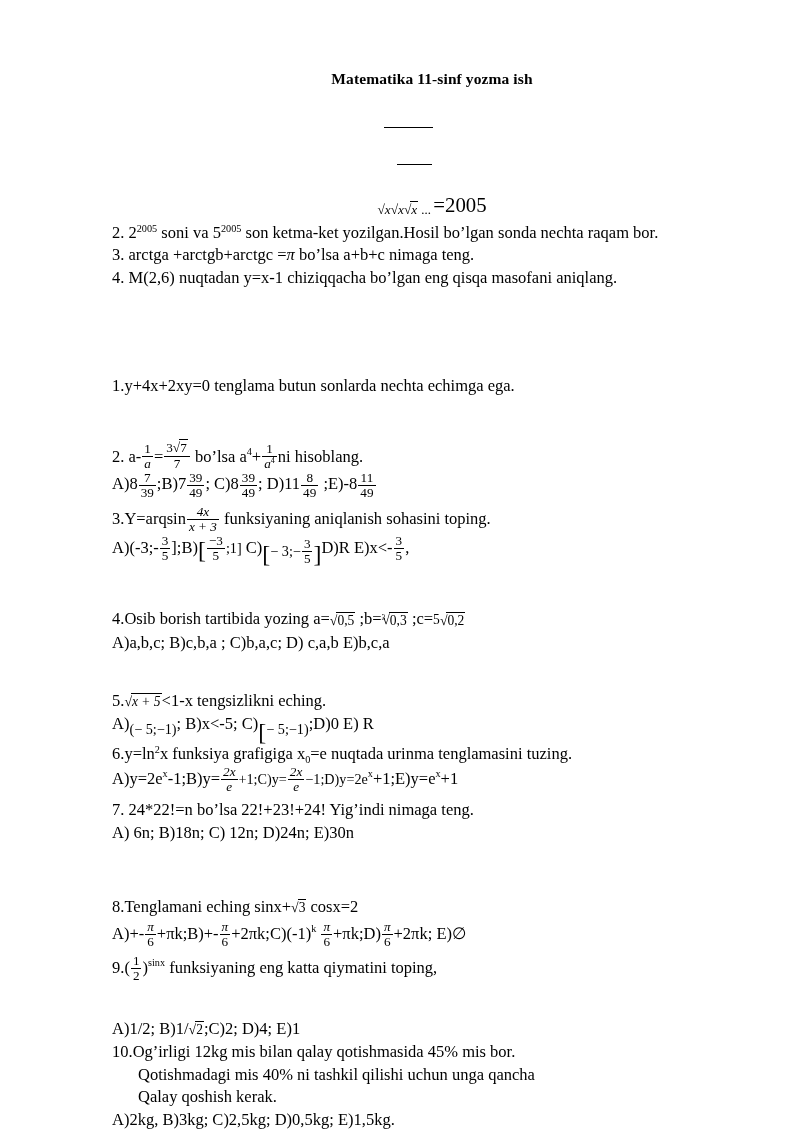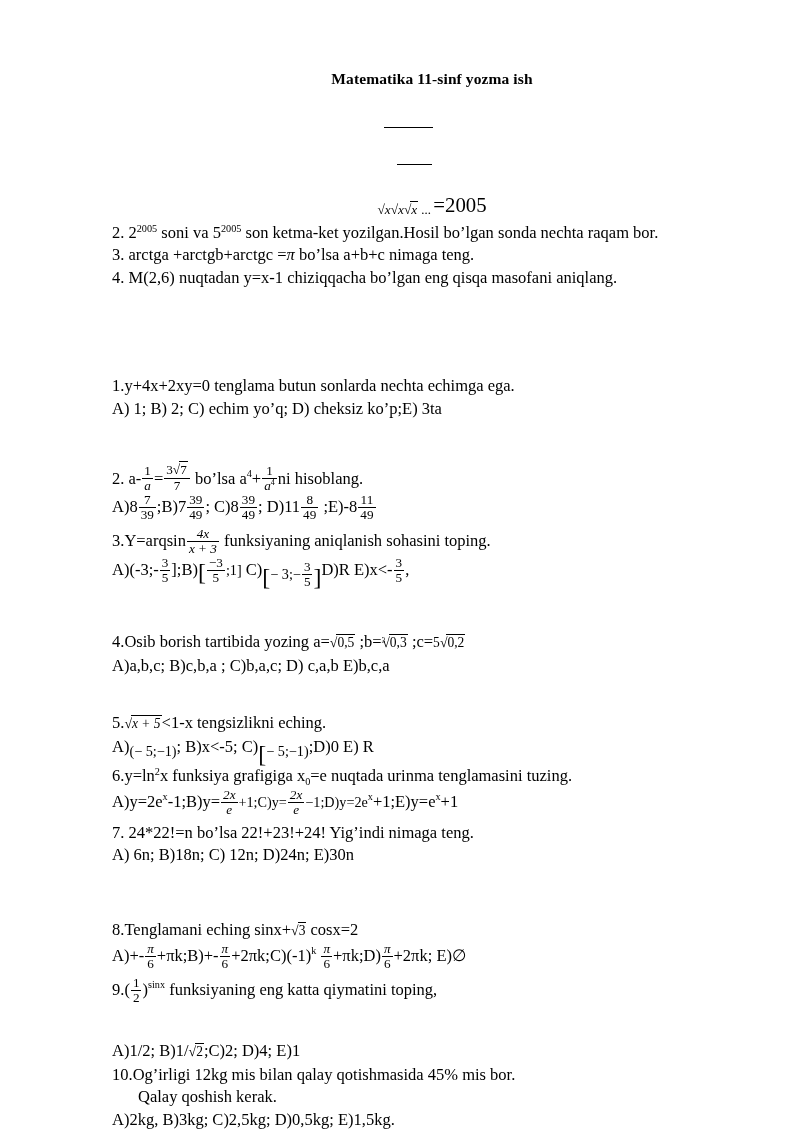--- a/index.html
+++ b/index.html
@@ -150,21 +150,20 @@
       <span>4.</span><span> M(2,6) nuqtadan y=x-1 chiziqqacha bo’lgan eng qisqa masofani aniqlang.</span>
     </p>
 
 
     <div class="gap-xl"></div>
 
 
     <div class="gap-lg"></div>
 
     <p class="line">1.y+4x+2xy=0 tenglama butun sonlarda nechta echimga ega.</p>
-    <p class="line">A) 1; B) 2; C) echim yo’q; D) cheksiz ko’p;E) 3ta</p>
 
     <div class="gap-xs"></div>
 
     <p class="line">
       <span>2.</span><span> a-</span><span class="frac"><span class="num">1</span><span class="den mi">a</span></span><span>=</span><span class="frac"><span class="num"><span>3</span><span class="rad"><span class="sign">√</span><span class="body">7</span></span></span><span class="den">7</span></span><span> bo’lsa a</span><sup class="exp">4</sup><span>+</span><span class="frac"><span class="num">1</span><span class="den"><span class="mi">a</span><sup class="exp">4</sup></span></span><span>ni hisoblang.</span>
     </p>
     <p class="line">
       <span><span>A)</span><span>8</span><span class="frac tall"><span class="num">7</span><span class="den">39</span></span><span>;</span></span><span><span>B)</span><span>7</span><span class="frac tall"><span class="num">39</span><span class="den">49</span></span><span>; </span></span><span><span>C)</span><span>8</span><span class="frac tall"><span class="num">39</span><span class="den">49</span></span><span>; </span></span><span><span>D)</span><span>11</span><span class="frac tall"><span class="num">8</span><span class="den">49</span></span><span> ;</span></span><span><span>E)</span><span>-8</span><span class="frac tall"><span class="num">11</span><span class="den">49</span></span></span>
     </p>
 
@@ -215,20 +214,21 @@
     <div class="gap-xs"></div>
 
     <p class="line">
       <span> 9.</span><span>(</span><span class="frac tall"><span class="num">1</span><span class="den">2</span></span><span>)</span><sup class="exp">sinx</sup><span> funksiyaning eng katta qiymatini toping,</span>
     </p>
     <p class="line">
       <span>   A)1/2; B)1/</span><span class="rad small-rad"><span class="sign">√</span><span class="body">2</span></span><span>;C)2; D)4; E)1</span>
     </p>
 
     <p class="line">10.Og’irligi 12kg mis bilan qalay qotishmasida 45% mis bor.</p>
+    <p class="line indent-md">Qotishmadagi mis 40% ni tashkil qilishi uchun  unga qancha</p>
     <p class="line indent-md">Qalay qoshish kerak.</p>
     <p class="line">A)2kg, B)3kg;  C)2,5kg;  D)0,5kg; E)1,5kg.</p>
 
     <div class="gap-xs"></div>
 
     <p class="line">
       <span>11.</span><span class="mi">α</span><span>+</span><span class="mi">β</span><span>=</span><span class="frac tall"><span class="num mi">π</span><span class="den">4</span></span><span> bo’lsa (1+tg</span><span class="mi">α</span><span>)(1+tg</span><span class="mi">β</span><span>) ni hisoblang.</span>
     </p>
 
   </div>

